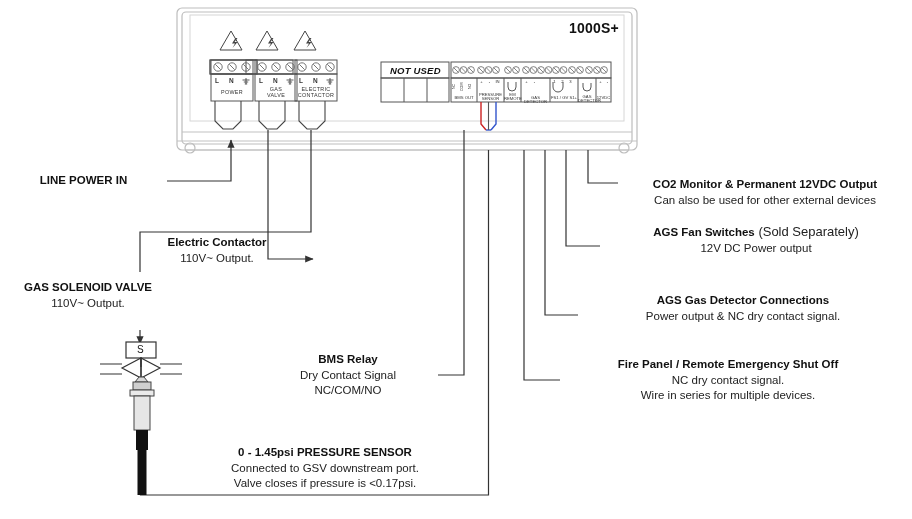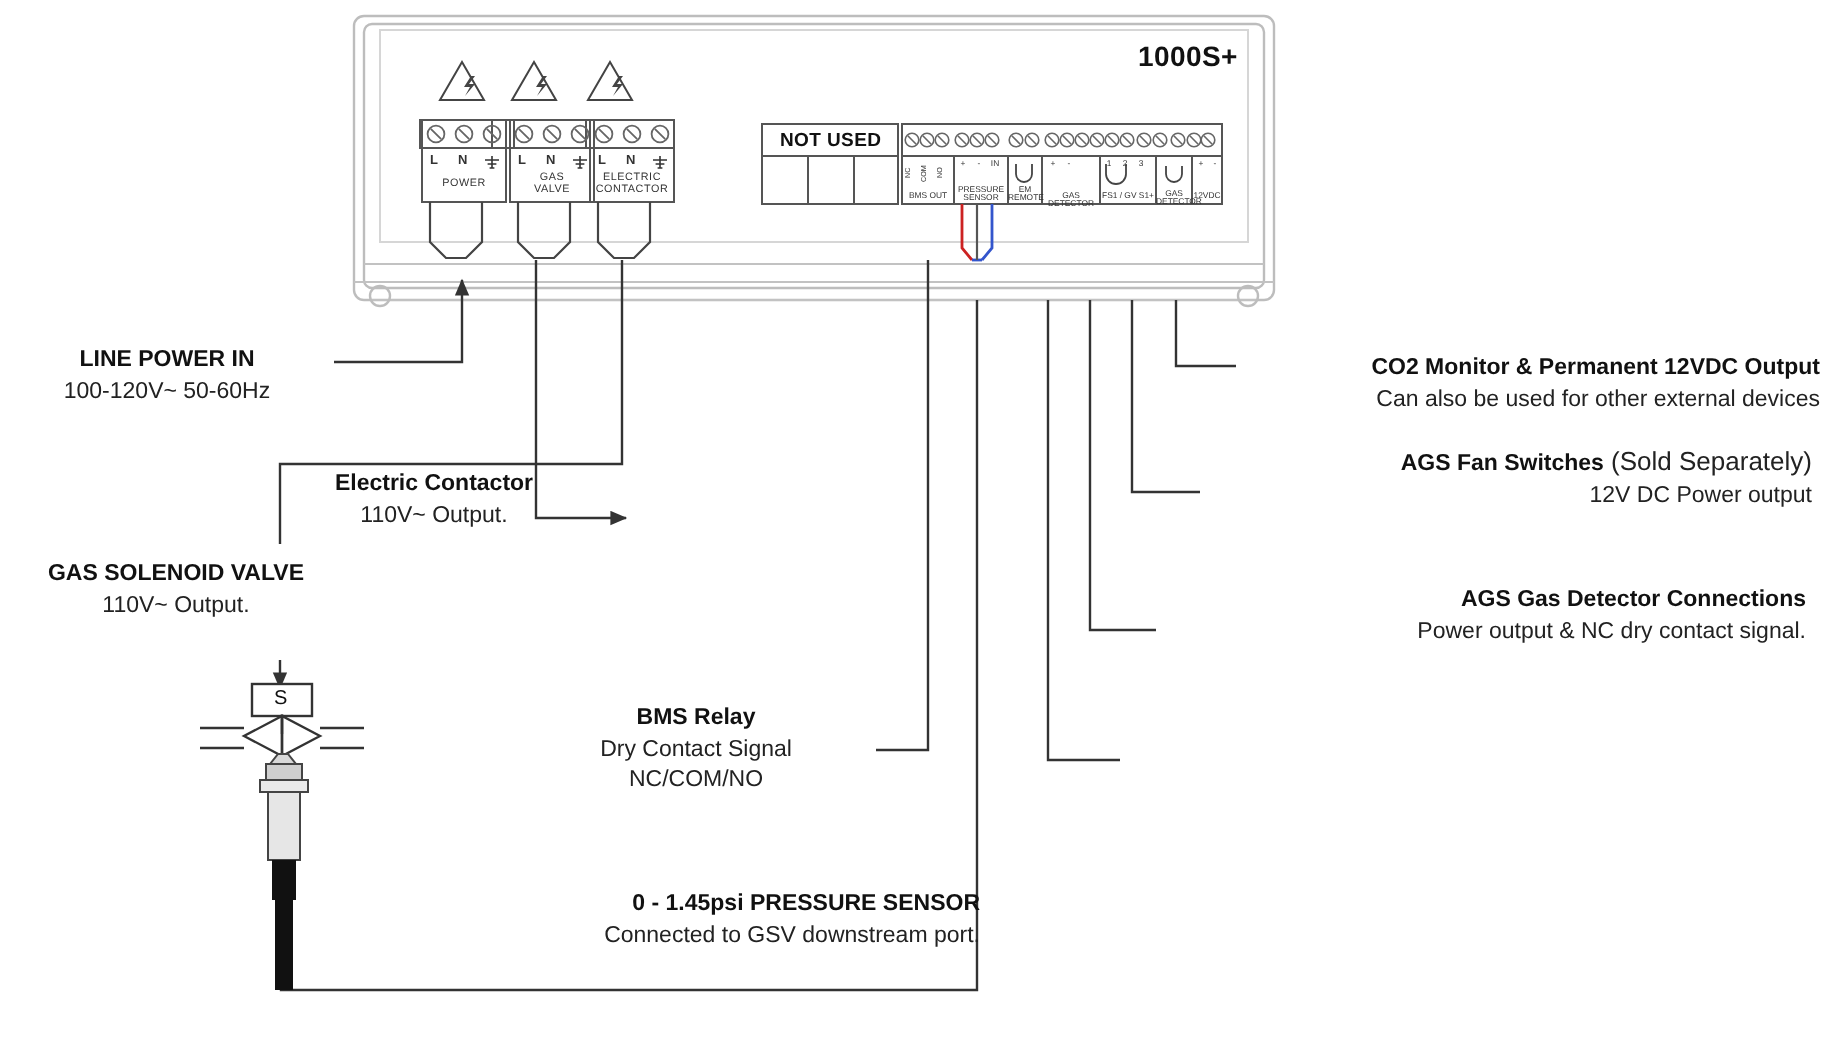--- a/index.html
+++ b/index.html
@@ -5,23 +5,23 @@
   html,body{margin:0;padding:0;background:#ffffff;}
   body{width:912px;height:519px;position:relative;overflow:hidden;
        font-family:"Liberation Sans",sans-serif;color:#1a1a1a;}
   #stage{position:absolute;inset:0;width:912px;height:519px;}
   svg{position:absolute;left:0;top:0;width:912px;height:519px;}
   .lbl{position:absolute;line-height:1.32;white-space:nowrap;}
   .lbl .hd{font-weight:bold;font-size:11.5px;color:#111;}
   .lbl .sub{font-size:13px;color:#222;font-weight:normal;}
   .lbl .ln{font-size:11.5px;color:#222;display:block;}
   .right{text-align:center;}
-  .left{text-align:right;}
+  .left{text-align:center;}
   .model{position:absolute;font-weight:bold;font-size:14px;color:#111;letter-spacing:.2px;}
-  .notused{position:absolute;font-size:9.5px;font-weight:bold;color:#111;letter-spacing:.2px;}
+  .notused{position:absolute;font-size:9.5px;font-weight:bold;color:#111;letter-spacing:.2px;font-style:italic;}
   .tl{position:absolute;font-size:4.2px;color:#333;text-align:center;line-height:1.05;}
   .tl.vert{writing-mode:vertical-rl;transform:rotate(180deg);font-size:3.6px;}
   .bigterm{position:absolute;font-size:5.4px;color:#333;text-align:center;line-height:1.15;letter-spacing:.3px;}
   .sgn{position:absolute;font-size:6.5px;color:#333;font-weight:bold;}
   .svalve{position:absolute;font-size:10px;color:#111;}
 </style>
 </head>
 <body>
 
 <div id="stage">
@@ -227,21 +227,20 @@
 <div class="tl" style="left:551px;top:80px;width:7px;">1</div>
 <div class="tl" style="left:559px;top:80px;width:7px;">2</div>
 <div class="tl" style="left:567px;top:80px;width:7px;">3</div>
 <div class="tl" style="left:597px;top:80px;width:7px;">+</div>
 <div class="tl" style="left:604px;top:80px;width:7px;">-</div>
 
 <div class="svalve" style="left:137px;top:344px;">S</div>
 
 <div class="lbl right" style="left:0px;top:168px;width:167px;">
   <span class="hd">LINE POWER IN</span>
-  <span class="ln">100-120V~  50-60Hz</span>
 </div>
 
 <div class="lbl right" style="left:120px;top:230px;width:194px;">
   <span class="hd">Electric Contactor</span>
   <span class="ln">110V~ Output.</span>
 </div>
 
 <div class="lbl right" style="left:0px;top:275px;width:176px;">
   <span class="hd">GAS SOLENOID VALVE</span>
   <span class="ln">110V~ Output.</span>
@@ -249,22 +248,28 @@
 
 <div class="lbl right" style="left:268px;top:347px;width:160px;">
   <span class="hd">BMS Relay</span>
   <span class="ln">Dry Contact Signal</span>
   <span class="ln">NC/COM/NO</span>
 </div>
 
 <div class="lbl left" style="left:160px;top:440px;width:330px;">
   <span class="hd">0 - 1.45psi PRESSURE SENSOR</span>
   <span class="ln">Connected to GSV downstream port.</span>
-</div>
-
+  <span class="ln">Valve closes if pressure is &lt;0.17psi.</span>
+</div>
+
+<div class="lbl left" style="left:563px;top:352px;width:330px;">
+  <span class="hd">Fire Panel / Remote Emergency Shut Off</span>
+  <span class="ln">NC dry contact signal.</span>
+  <span class="ln">Wire in series for multiple devices.</span>
+</div>
 
 <div class="lbl left" style="left:583px;top:288px;width:320px;">
   <span class="hd">AGS Gas Detector Connections</span>
   <span class="ln">Power output &amp; NC dry contact signal.</span>
 </div>
 
 <div class="lbl left" style="left:606px;top:220px;width:300px;">
   <span style="display:block;">
     <span class="hd">AGS Fan Switches</span><span class="sub"> (Sold Separately)</span>
   </span>

